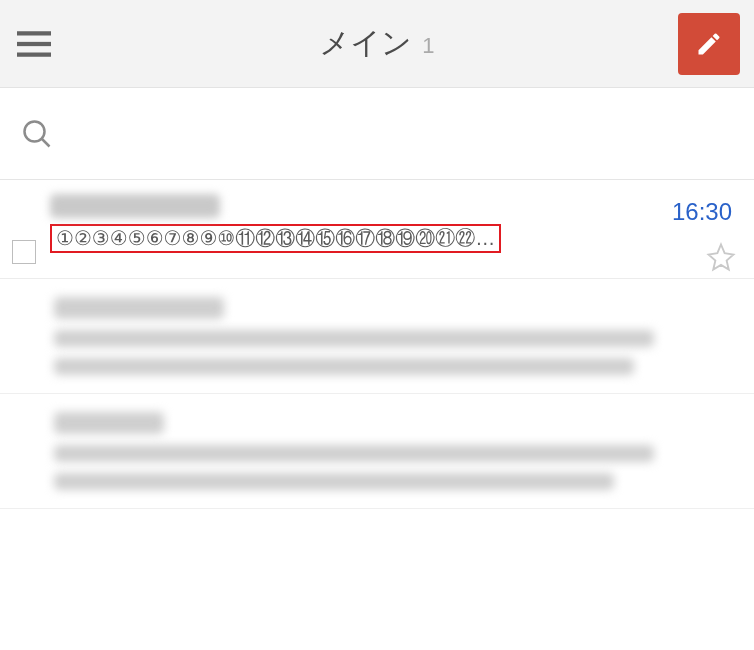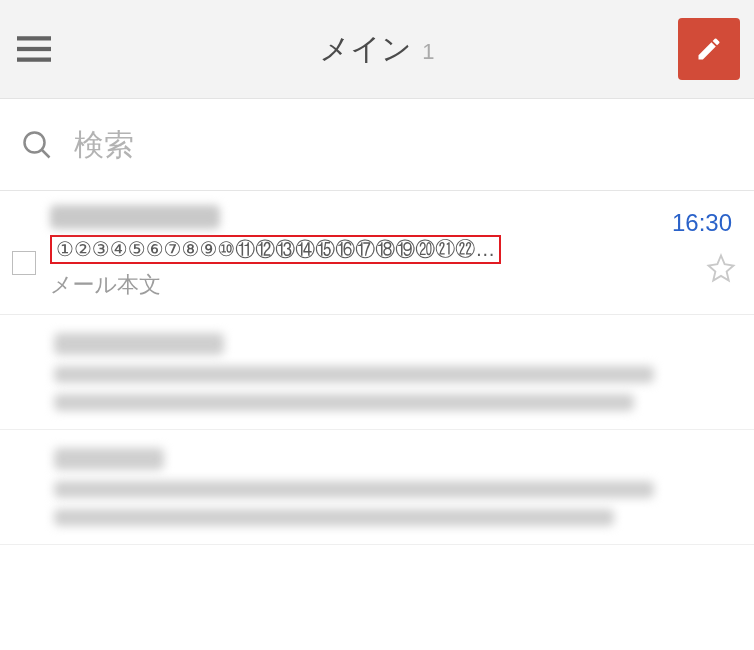--- a/index.html
+++ b/index.html
@@ -4,21 +4,21 @@
 <style>
   * { margin: 0; padding: 0; box-sizing: border-box; }
   body {
     width: 754px;
     height: 650px;
     font-family: -apple-system, "Helvetica Neue", Arial, sans-serif;
     background: #ffffff;
     overflow: hidden;
   }
   .header {
-    height: 99px;
+    height: 88px;
     background: #f3f3f3;
     border-bottom: 1px solid #e3e3e3;
     display: flex;
     align-items: center;
     padding: 0 14px;
     position: relative;
     justify-content: center;
   }
   .menu-btn { width: 40px; height: 40px; display:flex; align-items:center; justify-content:center; cursor:pointer; }
   .menu-btn svg { width: 34px; height: 26px; }
@@ -136,33 +136,31 @@
     <svg viewBox="0 0 24 24">
       <path d="M3 17.25V21h3.75L17.81 9.94l-3.75-3.75L3 17.25zM20.71 7.04a1 1 0 0 0 0-1.41l-2.34-2.34a1 1 0 0 0-1.41 0l-1.83 1.83 3.75 3.75 1.83-1.83z"></path>
     </svg>
   </div>
 </div>
 
 <div class="search-bar">
   <svg class="search-icon" viewBox="0 0 24 24">
     <path fill="none" stroke="#8c8c8c" stroke-width="2" d="M10 2a8 8 0 1 0 0 16 8 8 0 0 0 0-16zM22 22l-6-6"></path>
   </svg>
-  <input class="search-input" type="text" placeholder="検索" style="">
 </div>
 
 <div class="list">
 
   <div class="item">
     <div class="checkbox"></div>
     <div class="item-body">
       <div class="sender-line">
         <span class="blur-bar" style="width:170px;height:24px;"></span>
       </div>
       <div class="subject-box">①②③④⑤⑥⑦⑧⑨⑩⑪⑫⑬⑭⑮⑯⑰⑱⑲⑳㉑㉒…</div>
-      <div class="snippet">メール本文</div>
     </div>
     <div class="time">16:30</div>
     <svg class="star" viewBox="0 0 24 24">
       <path fill="none" stroke="#c9c9c9" stroke-width="1.5" d="M12 2l2.9 6.9L22 10l-5.5 4.8L18.2 22 12 18.3 5.8 22l1.7-7.2L2 10l7.1-1.1L12 2z"></path>
     </svg>
   </div>
 
   <div class="blur-row">
     <div class="blur-line" style="width:170px;height:22px;"></div>
     <div class="blur-line" style="width:600px;"></div>

